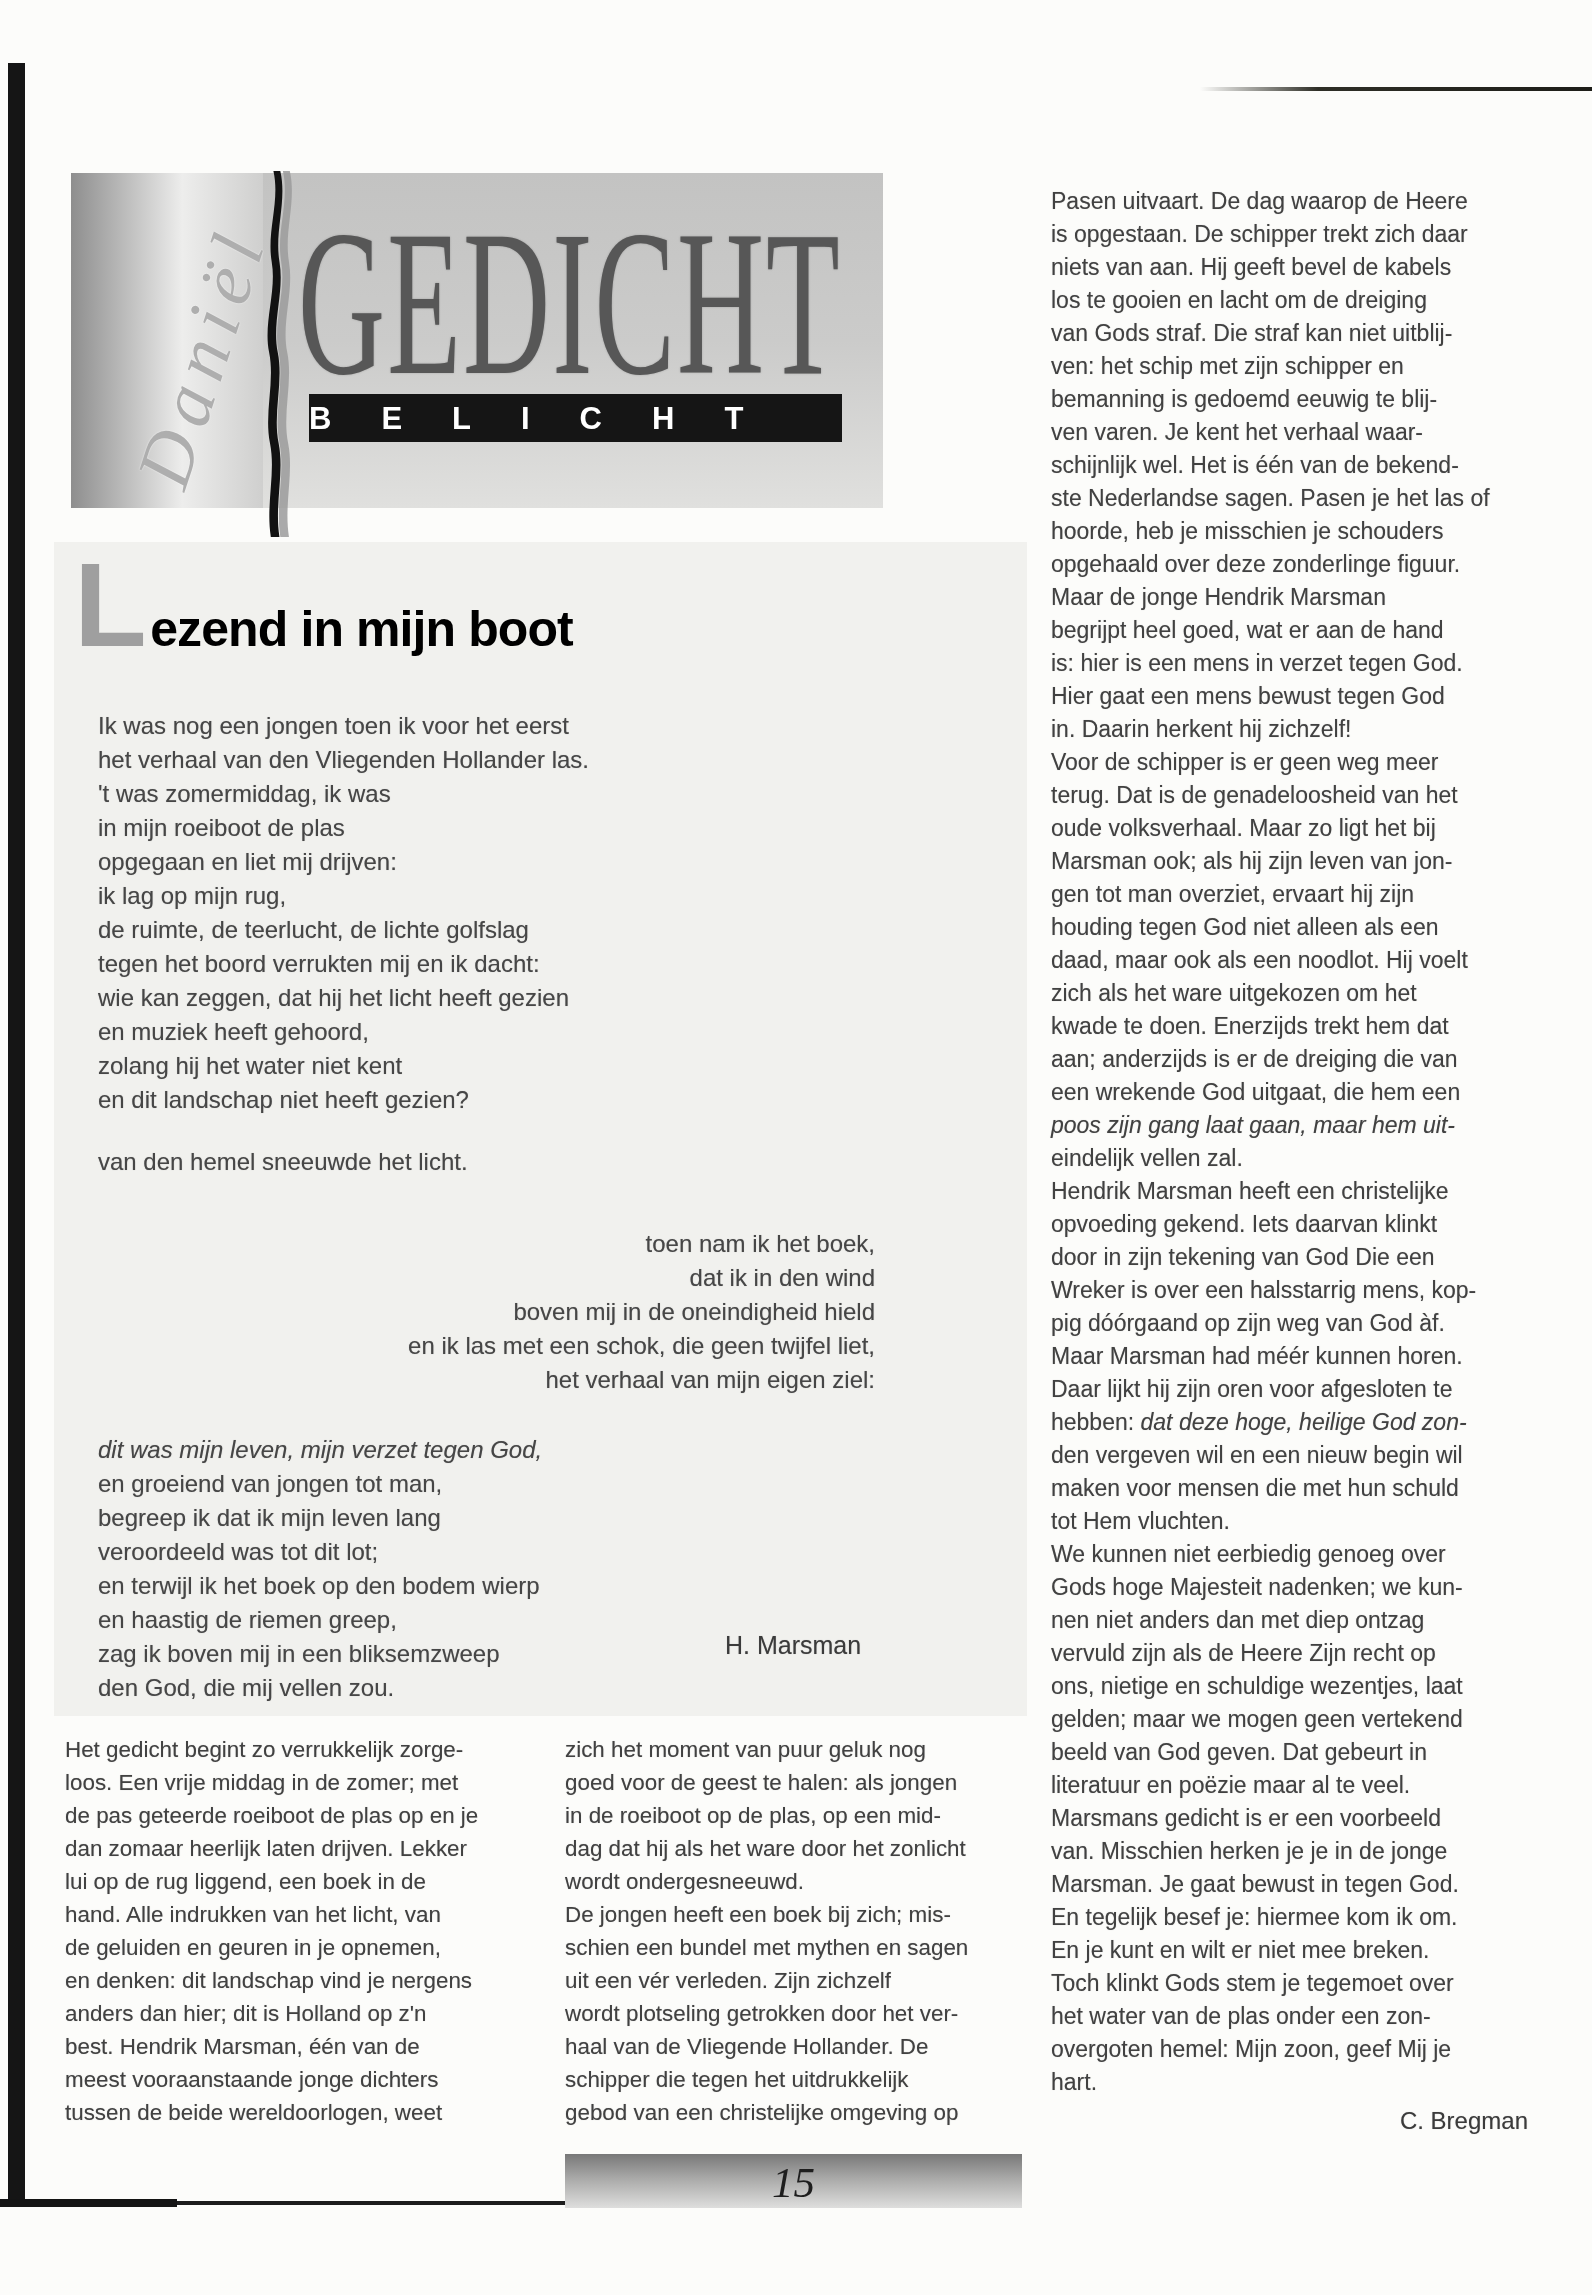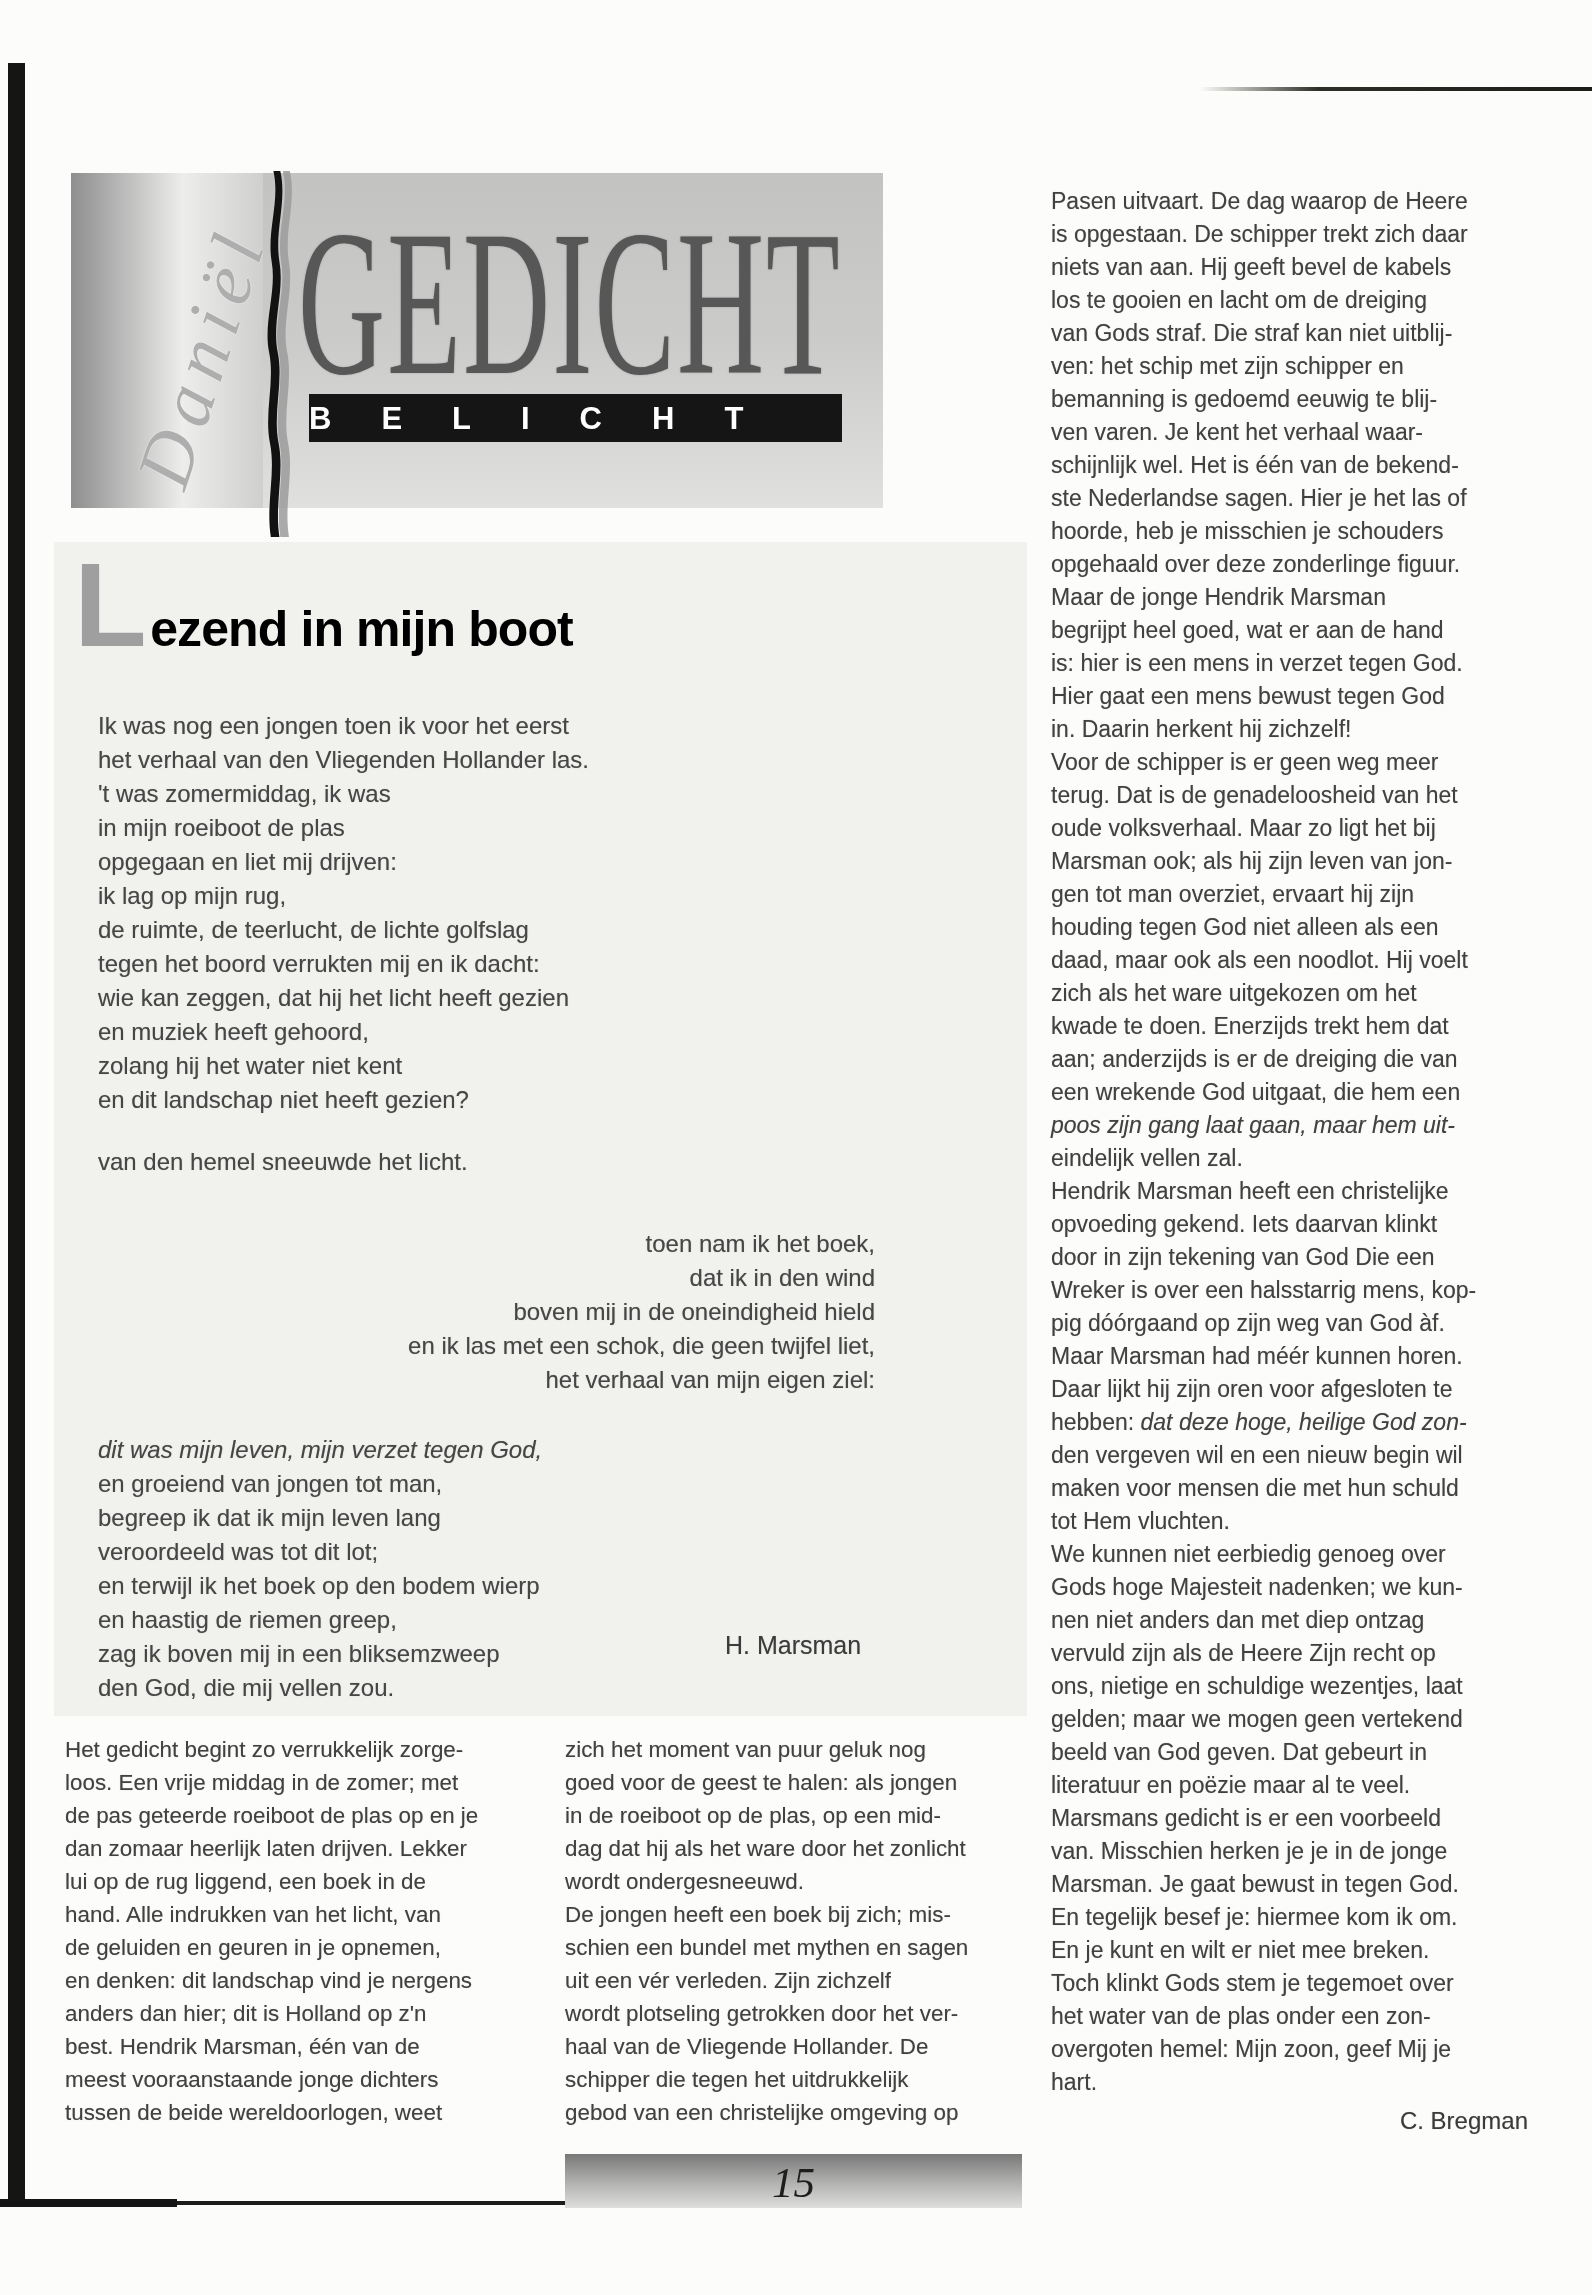--- a/index.html
+++ b/index.html
@@ -180,21 +180,21 @@
   <div class="col col3">
       <div class="line">Pasen uitvaart. De dag waarop de Heere</div>
       <div class="line">is opgestaan. De schipper trekt zich daar</div>
       <div class="line">niets van aan. Hij geeft bevel de kabels</div>
       <div class="line">los te gooien en lacht om de dreiging</div>
       <div class="line">van Gods straf. Die straf kan niet uitblij-</div>
       <div class="line">ven: het schip met zijn schipper en</div>
       <div class="line">bemanning is gedoemd eeuwig te blij-</div>
       <div class="line">ven varen. Je kent het verhaal waar-</div>
       <div class="line">schijnlijk wel. Het is één van de bekend-</div>
-      <div class="line">ste Nederlandse sagen. Hier je het las of</div>
+      <div class="line">ste Nederlandse sagen. Pasen je het las of</div>
       <div class="line">hoorde, heb je misschien je schouders</div>
       <div class="line">opgehaald over deze zonderlinge figuur.</div>
       <div class="line">Maar de jonge Hendrik Marsman</div>
       <div class="line">begrijpt heel goed, wat er aan de hand</div>
       <div class="line">is: hier is een mens in verzet tegen God.</div>
       <div class="line">Hier gaat een mens bewust tegen God</div>
       <div class="line">in. Daarin herkent hij zichzelf!</div>
       <div class="line">Voor de schipper is er geen weg meer</div>
       <div class="line">terug. Dat is de genadeloosheid van het</div>
       <div class="line">oude volksverhaal. Maar zo ligt het bij</div>

